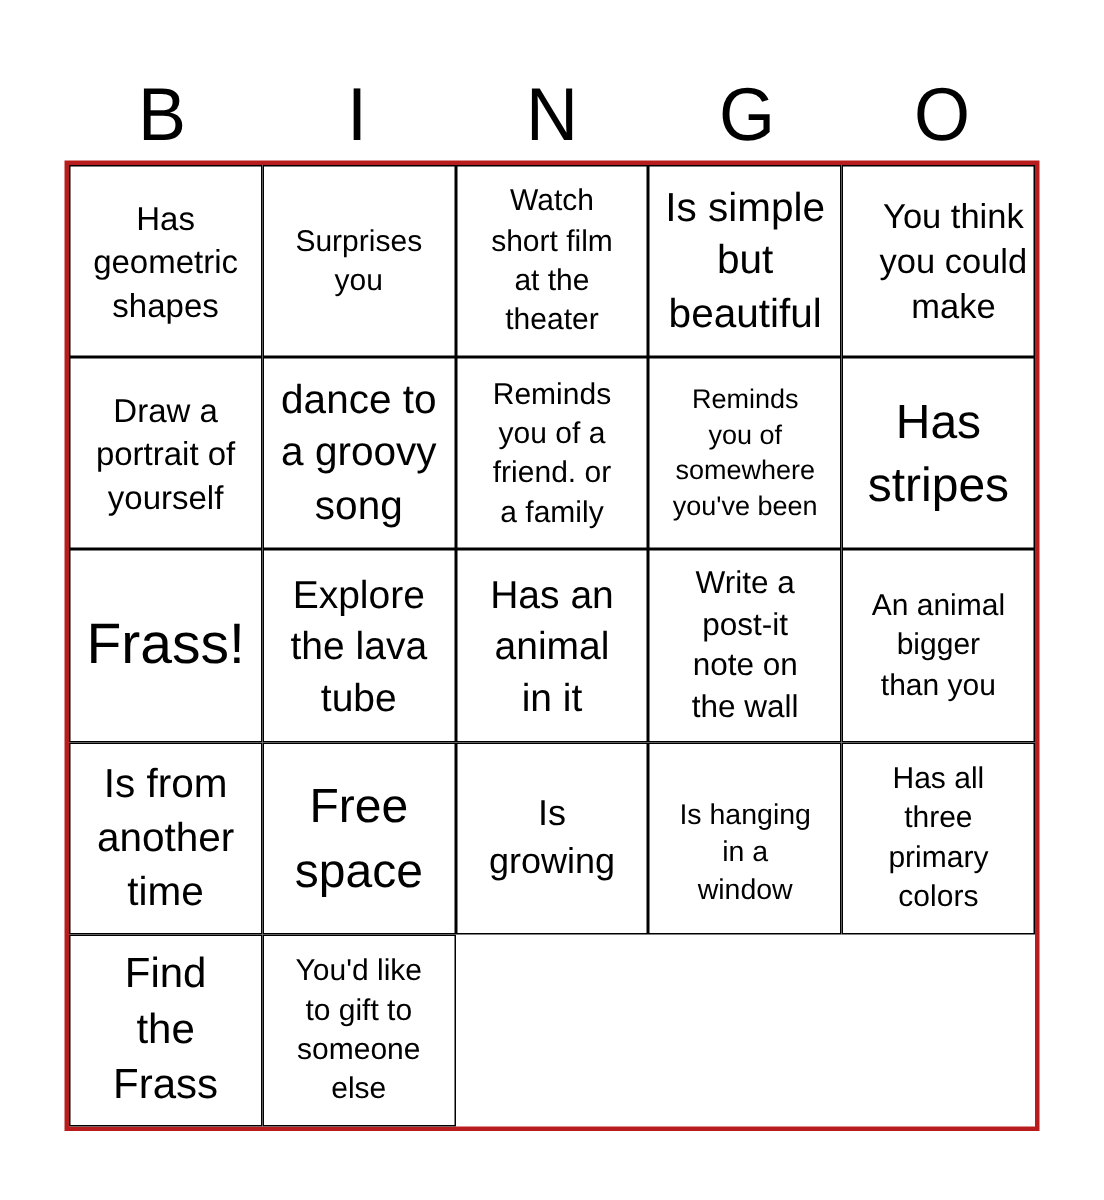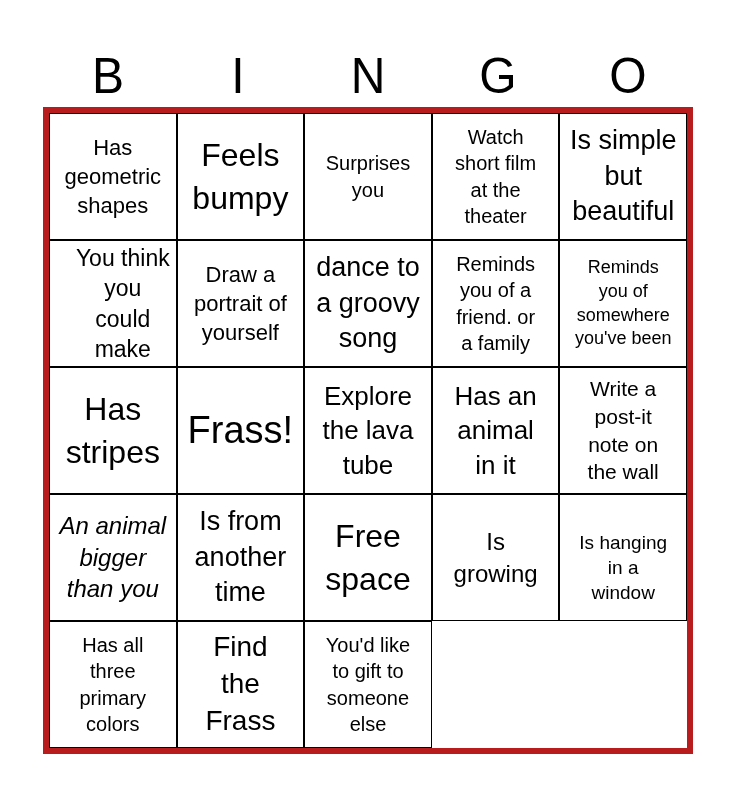--- a/index.html
+++ b/index.html
@@ -35,21 +35,21 @@
     font-size: 50px;
     line-height: 0.92;
     font-weight: 400;
     transform: scaleX(0.96);
   }
   .bingo-grid {
     margin-left: 43px;
     width: 650px;
     height: 647px;
     box-sizing: border-box;
-    border: 6px solid #b91c1c;
+    border: 3px solid #b91c1c;
     display: grid;
     grid-template-columns: repeat(5, 1fr);
     grid-auto-rows: 1fr;
     background: #ffffff;
   }
   .cell {
     border: 1px solid #000000;
     box-sizing: border-box;
     display: flex;
     align-items: center;
@@ -72,23 +72,20 @@
   <div class="title-row">
       <div class="title-letter">B</div>
       <div class="title-letter">I</div>
       <div class="title-letter">N</div>
       <div class="title-letter">G</div>
       <div class="title-letter">O</div>
     </div>
   <div class="bingo-grid">
       <div class="cell">
         <span class="cell-text" style="font-size: 22px;">Has<br>geometric<br>shapes</span>
-      </div>
-      <div class="cell">
-        <span class="cell-text" style="font-size: 32px;">Feels<br>bumpy</span>
       </div>
       <div class="cell">
         <span class="cell-text" style="font-size: 20px; text-align: center;">Surprises<br>you</span>
       </div>
       <div class="cell">
         <span class="cell-text" style="font-size: 20px;">Watch<br>short film<br>at the<br>theater</span>
       </div>
       <div class="cell">
         <span class="cell-text" style="font-size: 27px;">Is simple<br>but<br>beautiful</span>
       </div>
@@ -116,21 +113,21 @@
       <div class="cell">
         <span class="cell-text" style="font-size: 26px;">Explore<br>the lava<br>tube</span>
       </div>
       <div class="cell">
         <span class="cell-text" style="font-size: 26px;">Has an<br>animal<br>in it</span>
       </div>
       <div class="cell">
         <span class="cell-text" style="font-size: 21px; text-align: center;">Write a<br>post-it<br>note on<br>the wall</span>
       </div>
       <div class="cell">
-        <span class="cell-text" style="font-size: 24px; font-style: italic;">An animal<br>bigger<br>than you</span>
+        <span class="cell-text" style="font-size: 20px;">An animal<br>bigger<br>than you</span>
       </div>
       <div class="cell">
         <span class="cell-text" style="font-size: 27px;">Is from<br>another<br>time</span>
       </div>
       <div class="cell">
         <span class="cell-text" style="font-size: 32px;">Free<br>space</span>
       </div>
       <div class="cell">
         <span class="cell-text" style="font-size: 24px;">Is<br>growing</span>
       </div>

